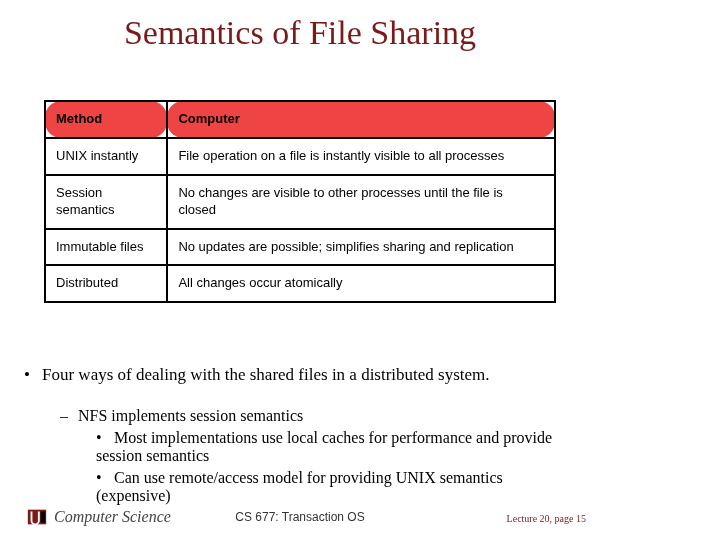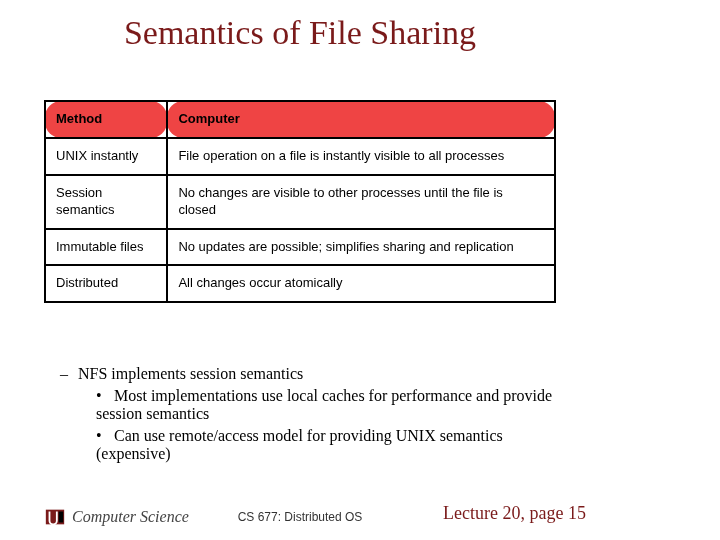--- a/index.html
+++ b/index.html
@@ -7,30 +7,30 @@
   .slide { position: relative; width: 600px; height: 540px; }
   .title { font-family: "Times New Roman", Times, serif; color: #7a1a1a; font-size: 34px; text-align: center; padding-top: 14px; }
   .tablewrap { margin: 48px 44px 0 44px; }
   table { width: 100%; border-collapse: collapse; }
   th, td { border: 2px solid #000; padding: 9px 10px; text-align: left; font-size: 13px; line-height: 1.3; vertical-align: middle; }
   th { font-weight: bold; background: #ef4444; border-radius: 16px; }
   .col-method { width: 24%; }
   .bullets { margin: 62px 20px 0 24px; font-family: "Times New Roman", Times, serif; font-size: 17px; }
   .lvl1 { padding-left: 0; }
   .lvl1 .dot { display: inline-block; width: 18px; }
-  .lvl2 { padding-left: 36px; margin-top: 6px; font-size: 16px; }
+  .lvl2 { padding-left: 36px; margin-top: 22px; font-size: 16px; }
   .lvl2 .dash { display: inline-block; width: 18px; }
   .lvl3 { padding-left: 72px; margin-top: 4px; font-size: 16px; }
   .lvl3 .dot { display: inline-block; width: 18px; }
   .footer { position: absolute; bottom: 10px; left: 0; right: 0; height: 26px; }
-  .affil { position: absolute; left: 44px; bottom: 2px; display: flex; align-items: center; gap: 6px; }
+  .affil { position: absolute; left: 26px; bottom: 2px; display: flex; align-items: center; gap: 6px; }
   .logo { width: 22px; height: 22px; }
   .affil-text { font-family: "Times New Roman", Times, serif; font-style: italic; font-size: 16px; color: #444; }
   .course { position: absolute; left: 50%; transform: translateX(-50%); bottom: 6px; font-size: 12px; color: #333; }
-  .pagenum { position: absolute; right: 14px; bottom: 6px; font-family: "Times New Roman", Times, serif; font-size: 18px; color: #7a1a1a; }
+  .pagenum { position: absolute; right: 14px; bottom: 6px; font-family: "Times New Roman", Times, serif; font-size: 10px; color: #7a1a1a; }
 </style>
 </head>
 <body>
 
 <div class="slide">
 
   <div class="title">Semantics of File Sharing</div>
 
   <div class="tablewrap">
     <table>
@@ -53,37 +53,40 @@
       </tr>
       <tr>
         <td>Distributed</td>
         <td>All changes occur atomically</td>
       </tr>
     </tbody>
       </table>
   </div>
 
   <div class="bullets">
+    <div class="lvl1">
+      <span class="dot">•</span><span>Four ways of dealing with the shared files in a distributed system.</span>
+    </div>
     <div class="lvl2">
       <span class="dash">–</span><span>NFS implements session semantics</span>
     </div>
     <div class="lvl3">
       <span class="dot">•</span><span>Most implementations use local caches for performance  and  provide session semantics</span>
     </div>
     <div class="lvl3">
       <span class="dot">•</span><span>Can use remote/access model for providing UNIX semantics (expensive)</span>
     </div>
   </div>
 
   <div class="footer">
     <div class="affil">
       <svg class="logo" viewBox="0 0 24 24">
         <rect x="2" y="4" width="20" height="16" fill="#7a1a1a"></rect>
         <path d="M6 6 v10 a4 4 0 0 0 8 0 V6" fill="none" stroke="#fff" stroke-width="2"></path>
         <rect x="16" y="6" width="5" height="12" fill="#000"></rect>
       </svg>
       <span class="affil-text">Computer Science</span>
     </div>
-    <div class="course">CS 677: Distributed OS</div>
+    <div class="course">CS 677: Transaction OS</div>
     <div class="pagenum">Lecture 20, page 15</div>
   </div>
 
 </div>
 
 </body></html>

